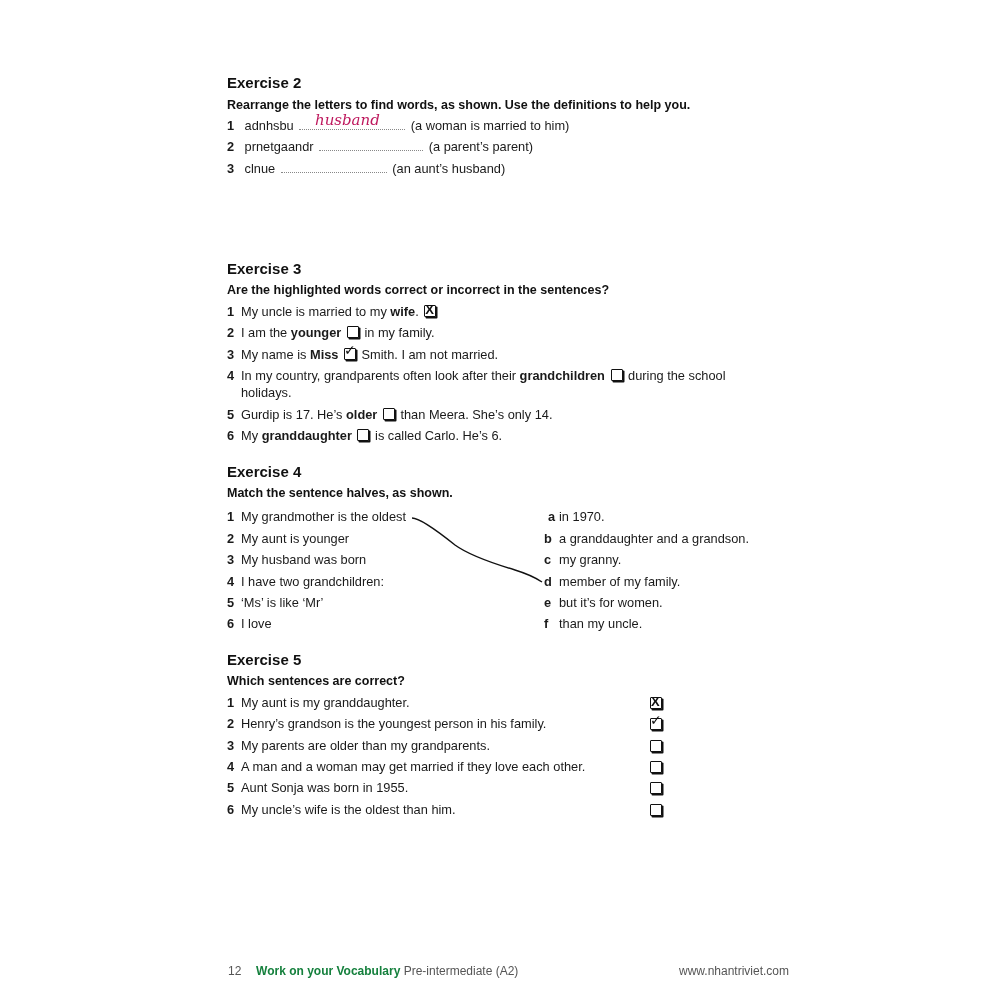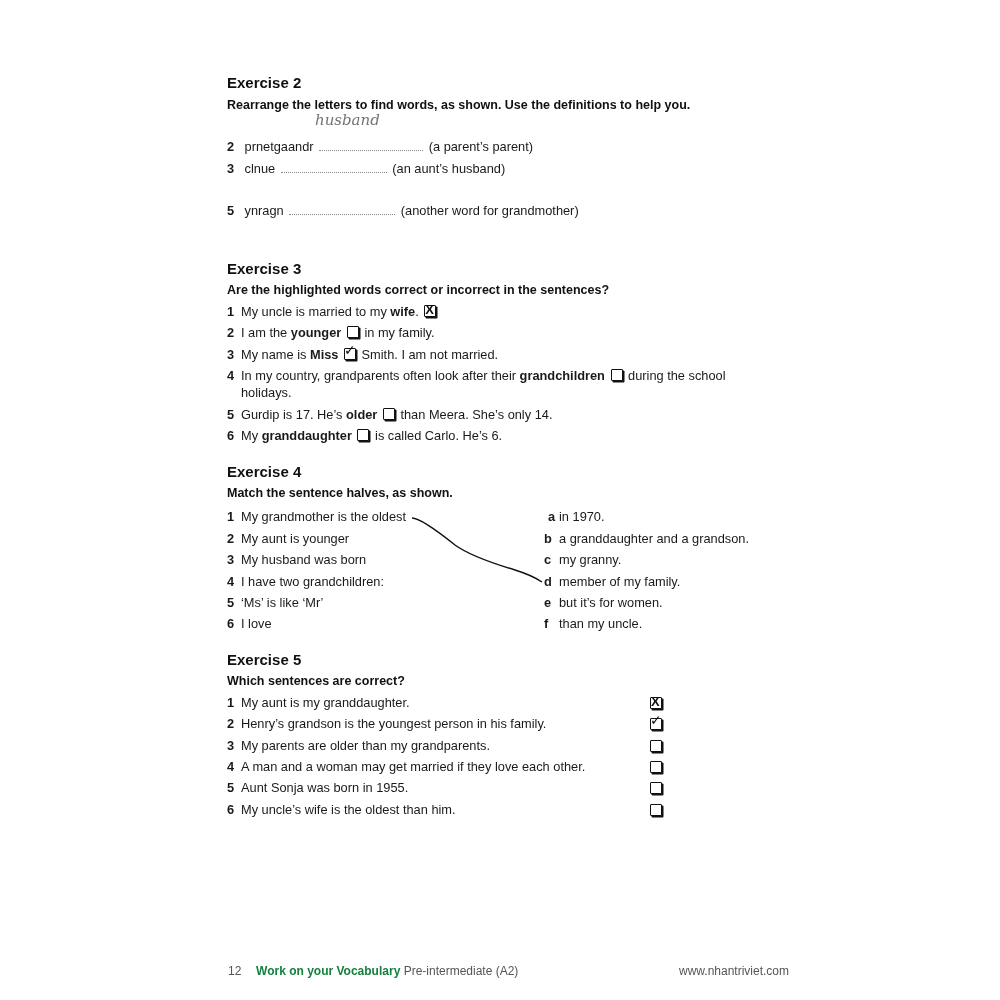--- a/index.html
+++ b/index.html
@@ -5,59 +5,59 @@
     html, body { margin: 0; padding: 0; background: #ffffff; }
     body { width: 1000px; height: 1000px; position: relative; overflow: hidden;
            font-family: "Liberation Sans", "DejaVu Sans", sans-serif; color: #1a1a1a; }
     .page { position: absolute; left: 0; top: 8px; width: 1000px; height: 1000px; }
     .ex-title { position: absolute; left: 227px; font-size: 15px; font-weight: bold; color: #111; }
     .ex-instr { position: absolute; left: 227px; font-size: 12.5px; font-weight: bold; color: #111; }
     .row { position: absolute; left: 227px; font-size: 12.8px; white-space: nowrap; color: #1a1a1a; }
     .num { font-weight: bold; display: inline-block; width: 14px; }
     .b { font-weight: bold; }
     .dots { display: inline-block; border-bottom: 1px dotted #888; height: 10px; vertical-align: baseline; margin: 0 2px; position: relative; }
-    .hand { position: absolute; left: 315px; top: 103px; font-family: "DejaVu Serif", serif; font-style: italic; font-size: 15px; color: #737373; }
+    .hand { position: absolute; left: 315px; top: 103px; font-family: "DejaVu Serif", serif; font-style: italic; font-size: 15px; color: #be185d; }
     .box { display: inline-block; width: 10px; height: 10px; border: 1.5px solid #111; border-radius: 1px; vertical-align: -1px;
            box-shadow: 1.5px 1.5px 0 #111; position: relative; margin: 0 2px; background: #fff; }
     .box .mark { position: absolute; left: -1px; top: -6px; font-size: 14px; font-weight: bold; line-height: 14px; color: #111; }
     .box .markx { position: absolute; left: 0px; top: -3px; font-size: 13px; font-weight: bold; line-height: 14px; color: #111; }
     .rrow { position: absolute; left: 544px; font-size: 12.8px; white-space: nowrap; }
     .letter { font-weight: bold; display: inline-block; width: 15px; }
     .cb5 { position: absolute; left: 648px; }
     .footer { position: absolute; top: 956px; font-size: 12px; color: #555; white-space: nowrap; }
     .footer .fb { font-weight: bold; color: #15803d; }
     svg.line { position: absolute; left: 0; top: 0; pointer-events: none; }
   </style>
 </head>
 <body>
 
 <div class="page">
 
   <div class="ex-title" style="top:66px;">Exercise 2</div>
   <div class="ex-instr" style="top:90px;">Rearrange the letters to find words, as shown. Use the definitions to help you.</div>
 
+  <div class="row" style="top:110px;">
+    <span class="num">1</span>
+    <span>adnhsbu</span>
+    <span class="dots" style="width:106px;"></span>
+    <span>(a woman is married to him)</span>
+  </div>
   <div class="hand">husband</div>
 
   <div class="row" style="top:131px;">
     <span class="num">2</span>
     <span>prnetgaandr</span>
     <span class="dots" style="width:104px;"></span>
     <span>(a parent’s parent)</span>
   </div>
   <div class="row" style="top:153px;">
     <span class="num">3</span>
     <span>clnue</span>
     <span class="dots" style="width:106px;"></span>
     <span>(an aunt’s husband)</span>
-  </div>
-  <div class="row" style="top:195px;">
-    <span class="num">5</span>
-    <span>ynragn</span>
-    <span class="dots" style="width:106px;"></span>
-    <span>(another word for grandmother)</span>
   </div>
 
   <div class="ex-title" style="top:252px;">Exercise 3</div>
   <div class="ex-instr" style="top:275px;">Are the highlighted words correct or incorrect in the sentences?</div>
 
   <div class="row" style="top:296px;">
     <span class="num">1</span><span>My uncle is married to my </span><span class="b">wife</span><span>.</span>
     <span class="box"><span class="markx">X</span></span>
   </div>
   <div class="row" style="top:317px;">

